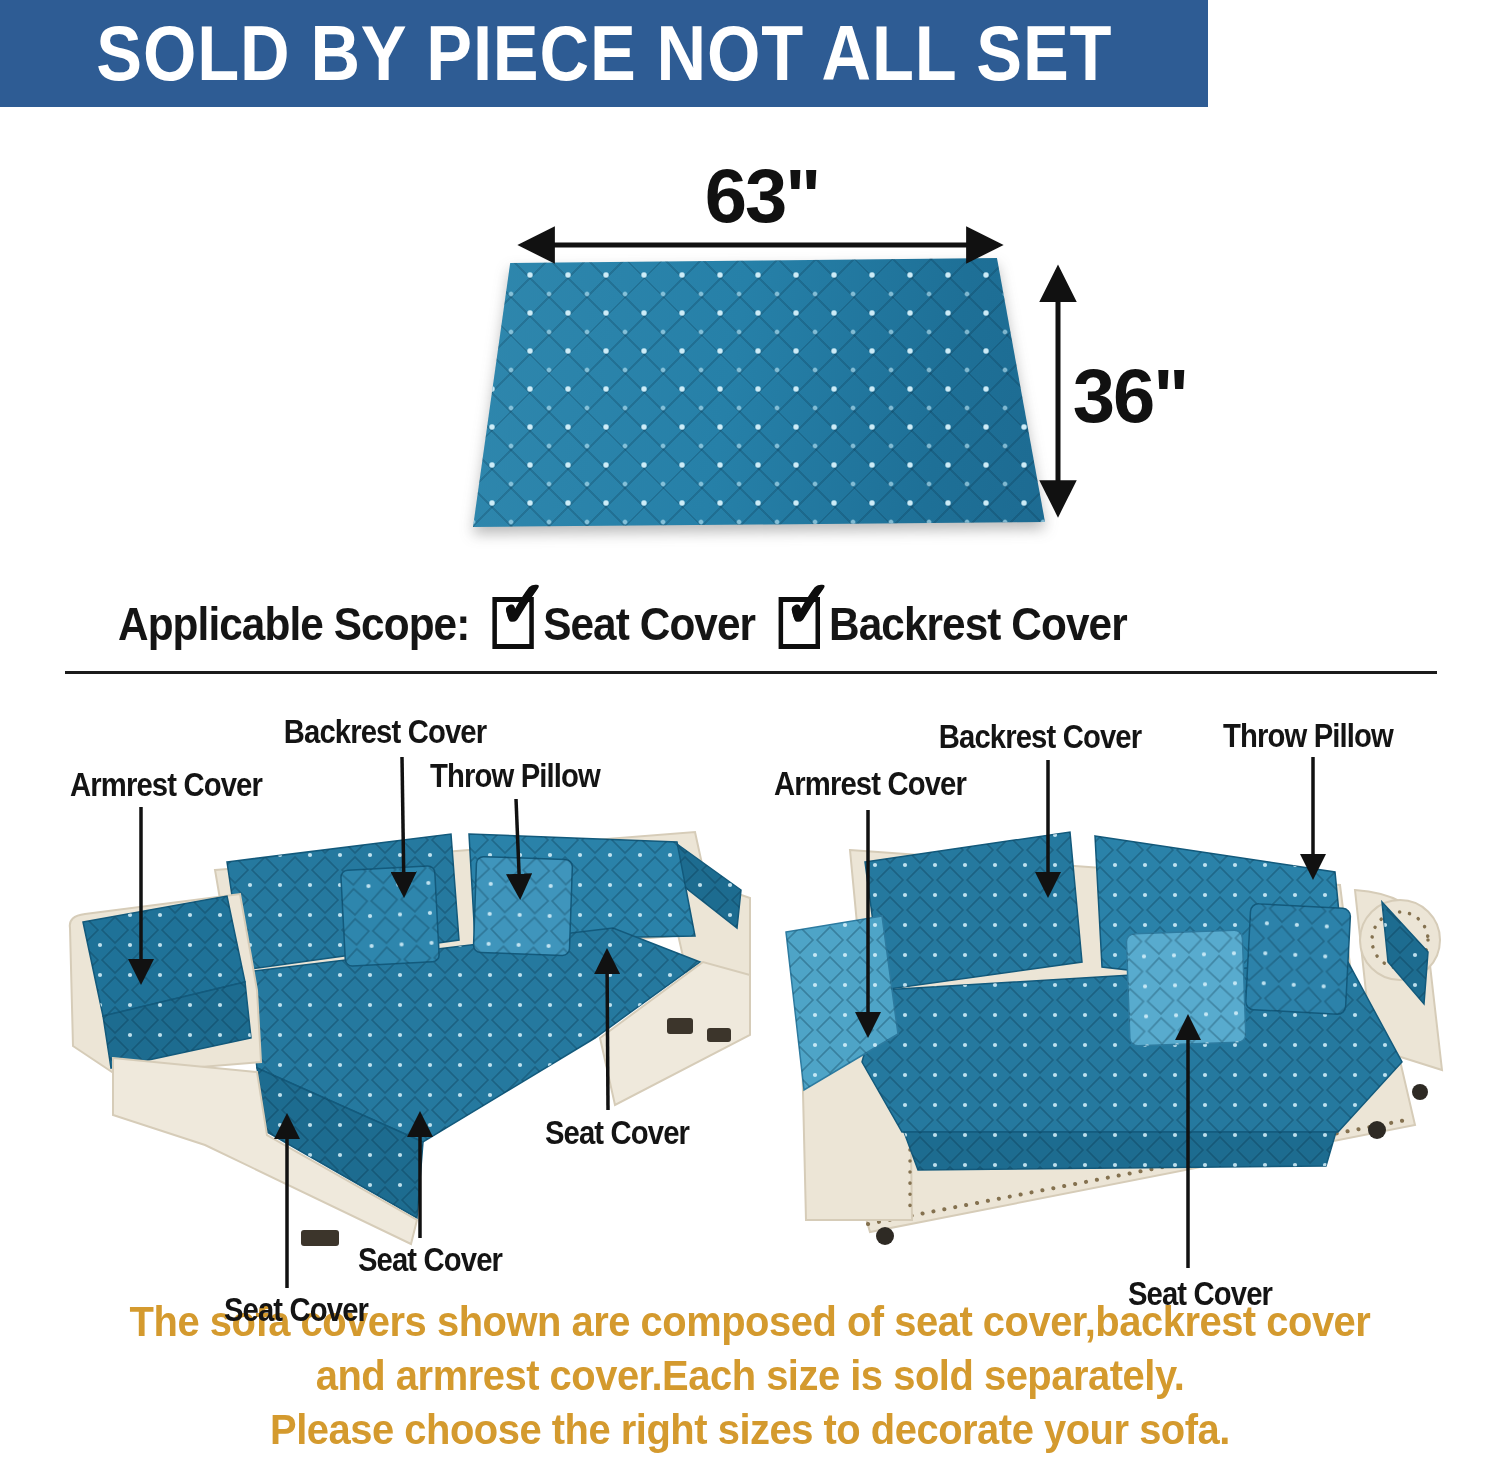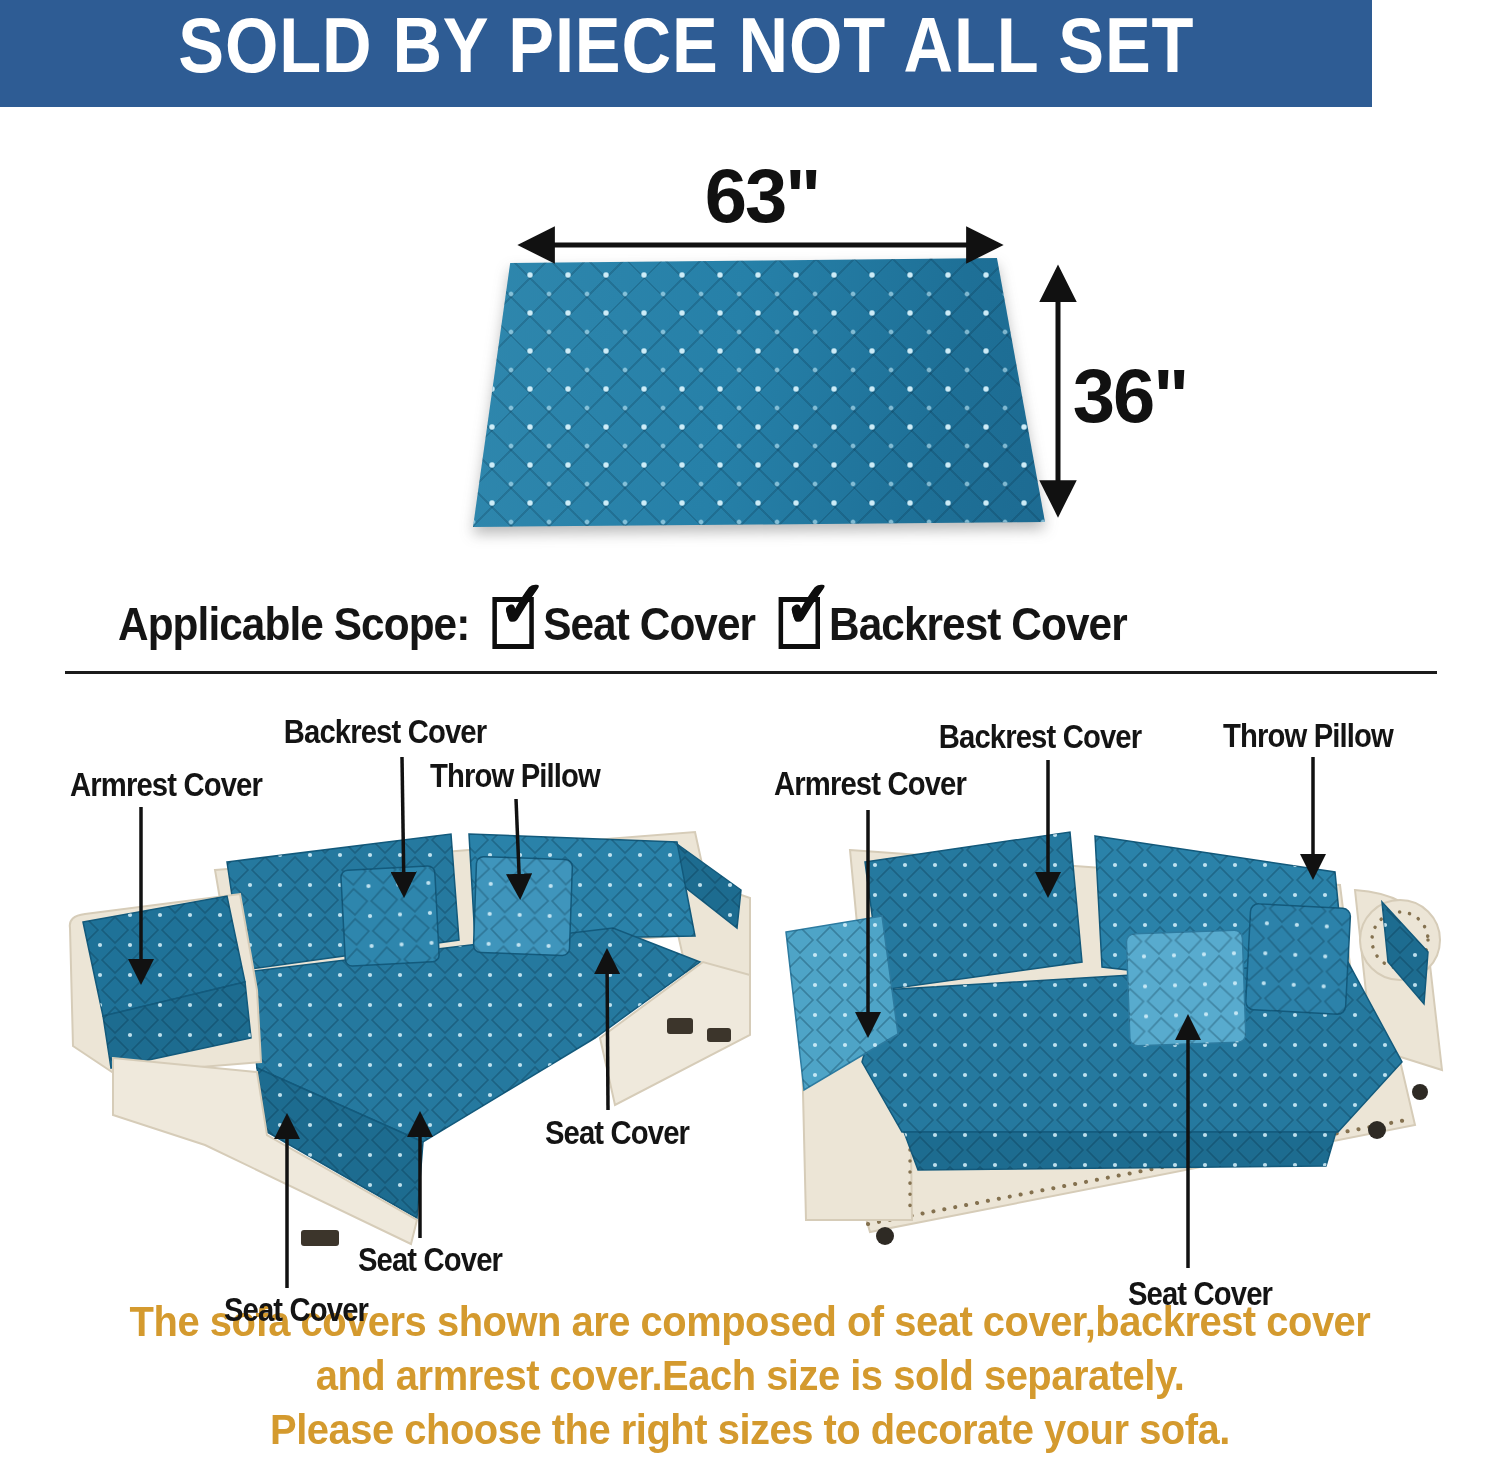--- a/index.html
+++ b/index.html
@@ -7,23 +7,23 @@
     position:relative;
     width:1500px;
     height:1458px;
     background:#ffffff;
     overflow:hidden;
     font-family:"Liberation Sans", sans-serif;
     color:#151515;
   }
   
   .banner{
-    position:absolute;left:0;top:0;width:1372px;height:107px;
+    position:absolute;left:0;top:0;width:1208px;height:107px;
     background:#2e5c94;
-    display:flex;align-items:flex-start;justify-content:center;
+    display:flex;align-items:center;justify-content:center;
   }
   .banner-text{
     color:#ffffff;font-weight:bold;font-size:78px;letter-spacing:1px;
     display:inline-block;transform:scaleX(0.88);white-space:nowrap;
   }
   
   .dim-label{
     position:absolute;font-weight:bold;font-size:76px;letter-spacing:-2px;color:#111;
     transform:translateX(-50%);white-space:nowrap;
   }

